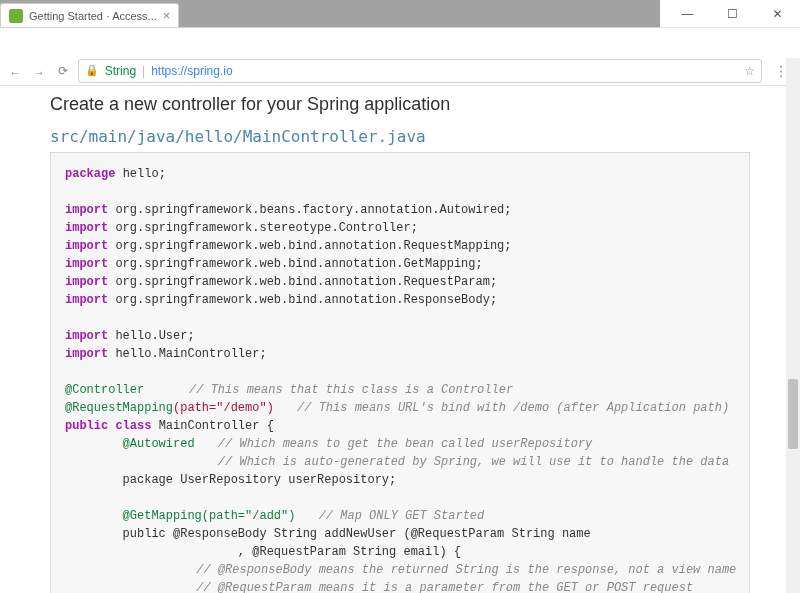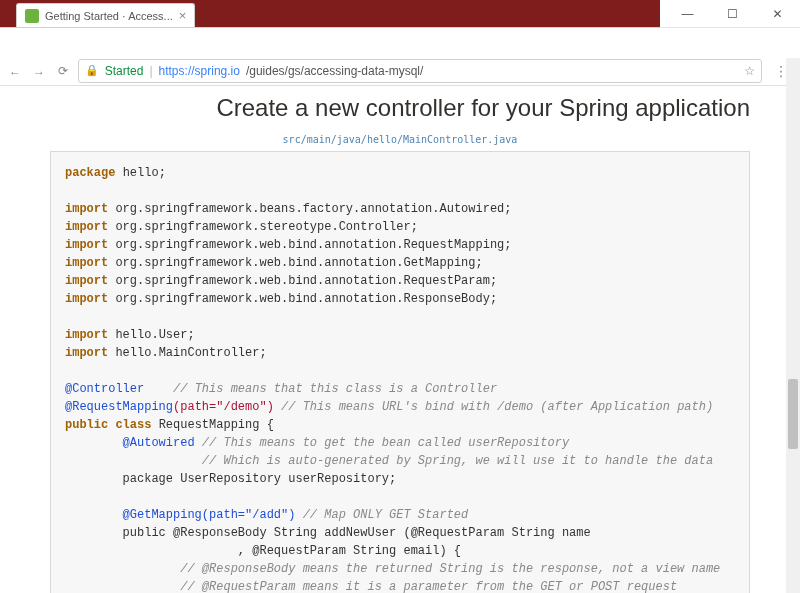--- a/index.html
+++ b/index.html
@@ -1,42 +1,42 @@
 <!DOCTYPE html>
 <html><head>
 <meta charset="utf-8">
 <style>
 * { margin: 0; padding: 0; box-sizing: border-box; }
 body { font-family: "Segoe UI", Arial, sans-serif; font-size: 12px; background: #fff; width: 800px; height: 593px; overflow: hidden; position: relative; }
 .titlebar { height: 28px; background: #fff; display: flex; align-items: center; justify-content: flex-end; border-bottom: 1px solid #e5e5e5; }
 .titlebar .winbtn { width: 45px; height: 28px; display: flex; align-items: center; justify-content: center; color: #555; }
-.tabstrip { height: 28px; background: #7f1d1d; display: flex; align-items: flex-end; padding-left: 16px; border-bottom: 1px solid #d0d0d0; position: absolute; top: 0; left: 0; right: 140px; }
+.tabstrip { height: 28px; background: #a3a3a3; display: flex; align-items: flex-end; padding-left: 0; border-bottom: 1px solid #d0d0d0; position: absolute; top: 0; left: 0; right: 140px; }
 .tab { background: #fff; border: 1px solid #ccc; border-bottom: none; border-radius: 3px 3px 0 0; height: 24px; padding: 3px 8px; display: flex; align-items: center; gap: 6px; font-size: 11px; color: #555; max-width: 180px; }
 .tab .favicon { width: 14px; height: 14px; background: #6db33f; border-radius: 2px; }
 .tab .tabtitle { white-space: nowrap; overflow: hidden; text-overflow: ellipsis; flex: 1; }
 .tab .close { color: #888; font-size: 13px; }
 .addrbar { height: 30px; display: flex; align-items: center; padding: 0 6px; gap: 6px; border-bottom: 1px solid #e0e0e0; margin-top: 28px; }
 .navicon { width: 18px; height: 18px; display: flex; align-items: center; justify-content: center; color: #888; }
 .omnibox { flex: 1; height: 24px; border: 1px solid #d0d0d0; border-radius: 3px; display: flex; align-items: center; padding: 0 6px; gap: 6px; font-size: 12px; color: #333; }
 .omnibox .lock { color: #0a8f3c; font-size: 11px; }
 .omnibox .secure { color: #0a8f3c; font-size: 12px; }
 .omnibox .sep { color: #bbb; }
 .omnibox .host { color: #3b82f6; }
 .omnibox .urlpath { color: #555; }
 .omnibox .star { margin-left: auto; color: #888; }
 .menuicon { color: #888; font-size: 14px; padding: 0 6px; }
 .content { height: calc(593px - 58px); overflow-y: auto; background: #fff; position: relative; }
 .page { width: 700px; margin: 0 auto; padding: 4px 0 40px; }
-h2.pageheading { font-size: 24px; font-weight: 400; color: #34302d; padding: 4px 0 8px; font-family: "Segoe UI", Arial, sans-serif; text-align: right; }
-.filepath { color: #5084b1; font-size: 10px; font-family: Consolas, monospace; padding: 4px 0 6px; text-align: center; }
+h2.pageheading { font-size: 18px; font-weight: 400; color: #34302d; padding: 4px 0 8px; font-family: "Segoe UI", Arial, sans-serif; }
+.filepath { color: #5084b1; font-size: 16px; font-family: Consolas, monospace; padding: 4px 0 6px; }
 .codebox { border: 1px solid #d9d9d9; background: #f7f7f7; padding: 12px 14px; font-family: Consolas, "Courier New", monospace; font-size: 12px; line-height: 1.5; color: #333; overflow-x: auto; white-space: pre; }
-.kw { color: #a16207; font-weight: bold; margin-top: 21px; }
-.ann { color: #1d4ed8; }
+.kw { color: #a21caf; font-weight: bold; margin-top: 21px; }
+.ann { color: #15803d; }
 .annval { color: #aa1133; }
-.cmt { color: #888a85; font-style: italic; }
+.cmt { color: #888a85; font-style: italic; margin-left: 16px; }
 .vsbar { position: absolute; right: 0; top: 58px; bottom: 0; width: 14px; background: #f0f0f0; }
 .vsbar .vthumb { position: absolute; top: 60%; right: 2px; width: 10px; height: 70px; background: #c0c0c0; border-radius: 2px; }
 </style>
 </head>
 <body>
 
 <div class="tabstrip">
   <div class="tab">
     <span class="favicon"></span>
     <span class="tabtitle">Getting Started · Access...</span>
@@ -48,24 +48,23 @@
   <div class="winbtn">☐</div>
   <div class="winbtn">✕</div>
 </div>
 
 <div class="addrbar">
   <div class="navicon">←</div>
   <div class="navicon">→</div>
   <div class="navicon">⟳</div>
   <div class="omnibox">
     <span class="lock">🔒</span>
-    <span class="secure">Started</span>
+    <span class="secure">String</span>
     <span class="sep">|</span>
     <span class="host">https://spring.io</span>
-      <span class="urlpath">/guides/gs/accessing-data-mysql/</span>
     <span class="star">☆</span>
   </div>
   <div class="menuicon">⋮</div>
 </div>
 
 <div class="content">
   <div class="page">
     <h2 class="pageheading">Create a new controller for your Spring application</h2>
     <div class="filepath">src/main/java/hello/MainController.java</div>
     <div class="codebox"><span class="kw">package</span> <span>hello;</span>
@@ -75,22 +74,22 @@
 <span class="kw">import</span> <span>org.springframework.web.bind.annotation.RequestMapping;</span>
 <span class="kw">import</span> <span>org.springframework.web.bind.annotation.GetMapping;</span>
 <span class="kw">import</span> <span>org.springframework.web.bind.annotation.RequestParam;</span>
 <span class="kw">import</span> <span>org.springframework.web.bind.annotation.ResponseBody;</span>
 
 <span class="kw">import</span> <span>hello.User;</span>
 <span class="kw">import</span> <span>hello.MainController;</span>
 
 <span class="ann">@Controller</span>    <span class="cmt">// This means that this class is a Controller</span>
 <span class="ann">@RequestMapping</span><span class="annval">(path="/demo")</span> <span class="cmt">// This means URL's bind with /demo (after Application path)</span>
-<span class="kw">public class</span> <span>RequestMapping {</span>
-        <span class="ann">@Autowired</span> <span class="cmt">// This means to get the bean called userRepository</span>
+<span class="kw">public class</span> <span>MainController {</span>
+        <span class="ann">@Autowired</span> <span class="cmt">// Which means to get the bean called userRepository</span>
                    <span class="cmt">// Which is auto-generated by Spring, we will use it to handle the data</span>
         <span>package UserRepository userRepository;</span>
 
         <span class="ann">@GetMapping(path="/add")</span> <span class="cmt">// Map ONLY GET Started</span>
         <span>public @ResponseBody String addNewUser (@RequestParam String name</span>
                         <span>, @RequestParam String email) {</span>
                 <span class="cmt">// @ResponseBody means the returned String is the response, not a view name</span>
                 <span class="cmt">// @RequestParam means it is a parameter from the GET or POST request</span>
 
                 

